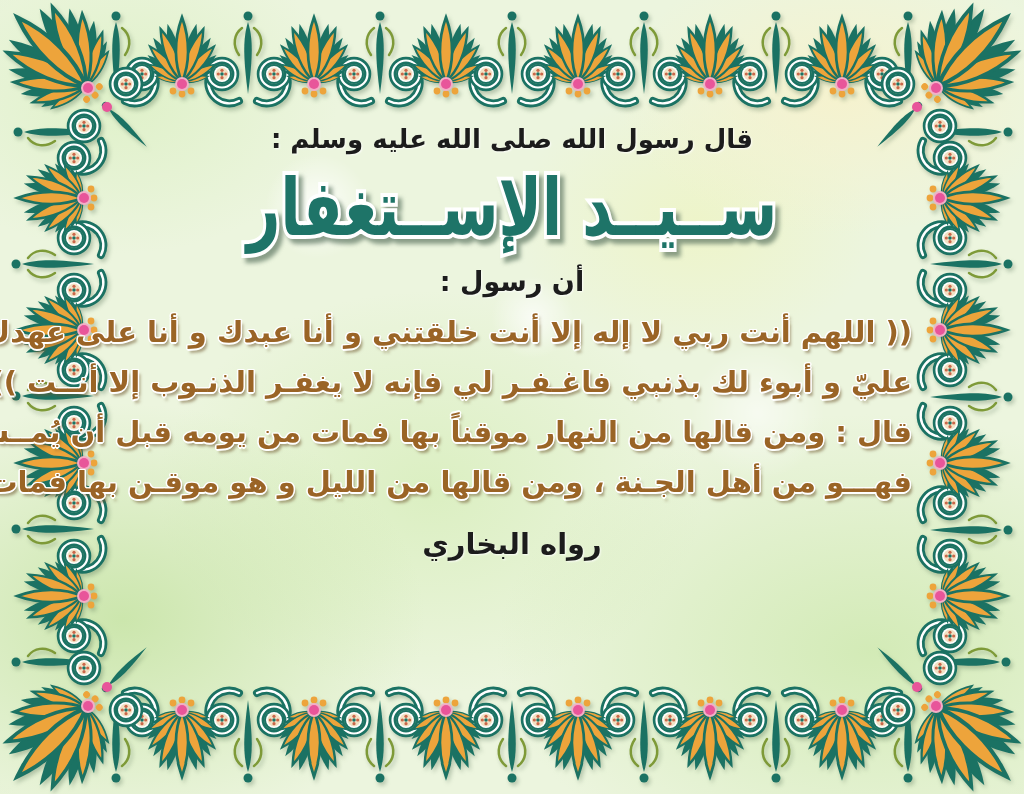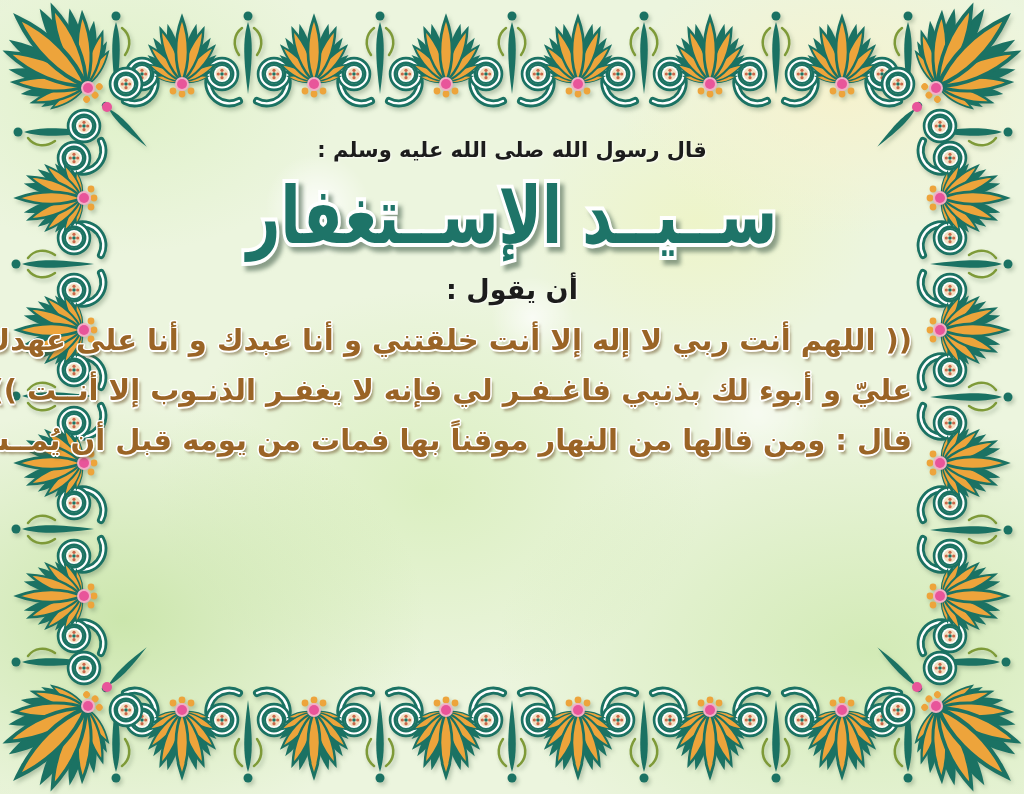--- a/index.html
+++ b/index.html
@@ -33,23 +33,23 @@
   .ring-w{fill:none;stroke:#FFFFFF;stroke-width:2.2px;}
   .tail-t{fill:none;stroke:#1B7263;stroke-width:8px;stroke-linecap:round;}
   .tail-w{fill:none;stroke:#FFFFFF;stroke-width:2.4px;stroke-linecap:round;}
   .sprout{fill:none;stroke:#7E9A38;stroke-width:2.5px;stroke-linecap:round;}
 
   .content{
     position:absolute;left:112px;right:112px;top:116px;bottom:100px;
     text-align:center;direction:rtl;z-index:2;
   }
   .hadith-intro{
-    font-size:21px;font-weight:bold;color:#1c1c1c;
+    font-size:26px;font-weight:bold;color:#1c1c1c;
     text-shadow:1px 1px 2px rgba(255,255,255,0.8);
-    margin-top:22px;white-space:nowrap;
+    margin-top:8px;white-space:nowrap;
   }
   .title-svg{display:block;margin:2px auto 0 auto;width:780px;height:110px;
     filter:drop-shadow(4px 5px 2px rgba(95,120,100,0.7));}
   .title-text{
     font-family:"DejaVu Sans",sans-serif;font-weight:800;font-size:80px;
     fill:#1E7468;stroke:#FFFFFF;stroke-width:8px;paint-order:stroke;
   }
   .hadith-lead-in{
     font-size:27px;font-weight:bold;color:#1c1c1c;
     text-shadow:1px 1px 2px rgba(255,255,255,0.8);
@@ -200,23 +200,25 @@
       </g>
   </svg>
 
   <div class="content">
     <div class="hadith-intro" dir="rtl">قال رسول الله صلى الله عليه وسلم :</div>
 
     <svg class="title-svg" viewBox="0 0 780 112">
       <text class="title-text" x="390" y="80" text-anchor="middle" textLength="540" lengthAdjust="spacingAndGlyphs">ســيــد الإســتغفار</text>
     </svg>
 
-    <div class="hadith-lead-in" dir="rtl">أن يقول :</div>
+    <div class="hadith-lead-in" dir="rtl">أن رسول :</div>
 
     <div class="dua">
       <div class="dua-line" dir="rtl">(( اللهم أنت ربي لا إله إلا أنت خلقتني و أنا عبدك و أنا على عهدك</div>
       <div class="dua-line" dir="rtl">عليّ و أبوء لك بذنبي فاغـفـر لي فإنه لا يغفـر الذنـوب إلا أنــت ))</div>
       <div class="dua-line" dir="rtl">قال : ومن قالها من النهار موقناً بها فمات من يومه قبل أن يُمــسِ</div>
+      <div class="dua-line" dir="rtl">فهـــو من أهل الجـنة ، ومن قالها من الليل و هو موقـن بها فمات</div>
     </div>
 
+    <div class="narration-source" dir="rtl">رواه البخاري</div>
   </div>
 
 </div>
 
 </body></html>

